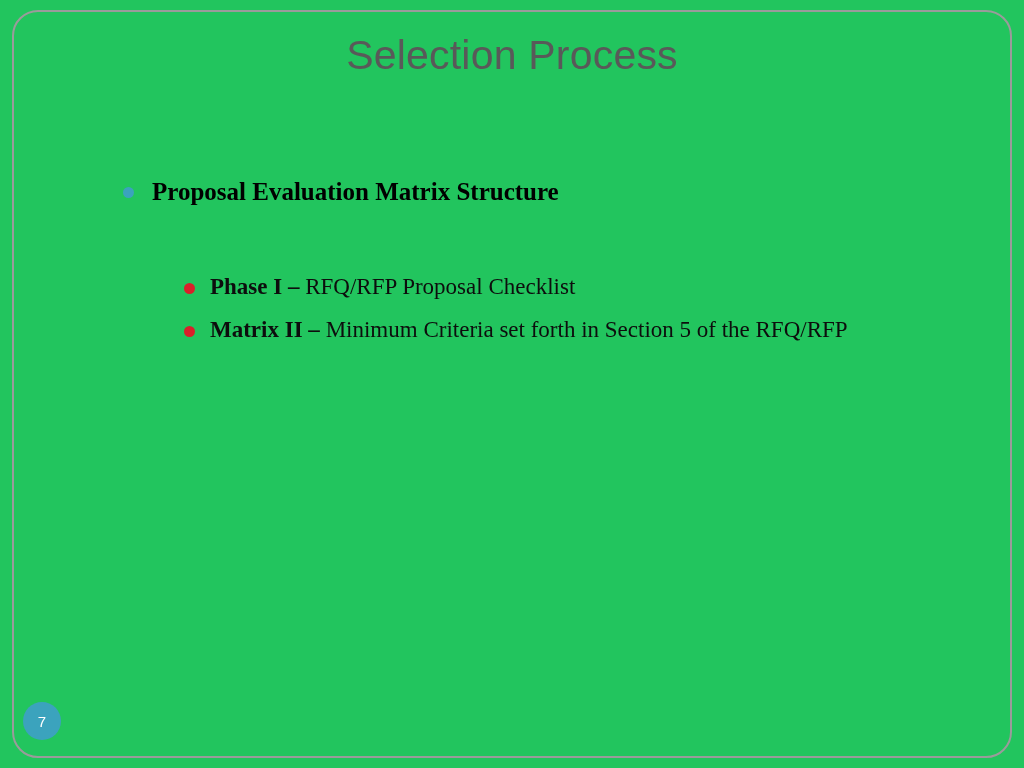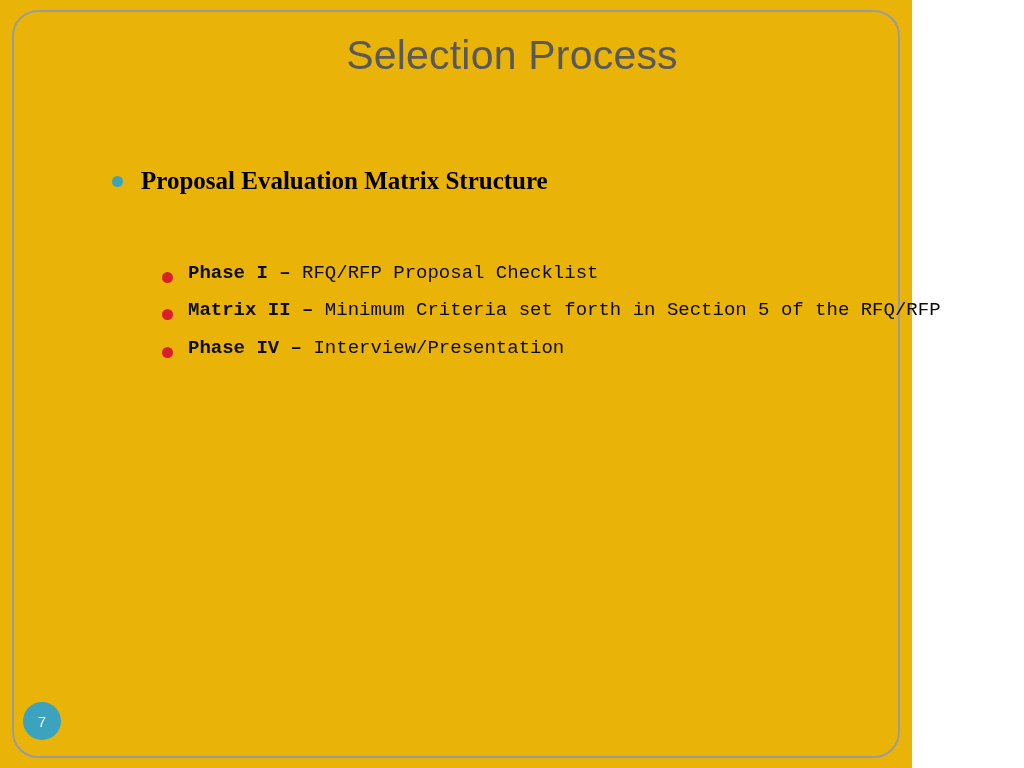--- a/index.html
+++ b/index.html
@@ -9,23 +9,23 @@
   }
   body {
     width: 1024px;
     height: 768px;
     font-family: "Liberation Serif", serif;
     overflow: hidden;
   }
 
   #slide {
     position: relative;
-    width: 912px;
+    width: 1024px;
     height: 768px;
-    background: #eab308;
+    background: #22c55e;
     box-sizing: border-box;
   }
 
   
   #slide-frame {
     position: absolute;
     left: 12px;
     top: 10px;
     right: 12px;
     bottom: 10px;
@@ -54,21 +54,21 @@
 
   #content {
     position: absolute;
     left: 98px;
     top: 165px;
     width: 880px;
   }
 
   ul {
     list-style: none;
-    margin: 0;
+    margin: 11px;
     padding: 0;
   }
 
   .lvl1 {
     position: relative;
     padding-left: 43px;
     font-size: 25px;
     font-weight: bold;
     color: #000000;
     line-height: 1.3;
@@ -85,25 +85,24 @@
   }
 
   .sub-list {
     margin-top: 62px;
     padding-left: 50px;
   }
 
   .lvl2 {
     position: relative;
     padding-left: 40px;
-    font-size: 19px;
+    font-size: 23px;
     color: #0d0d0d;
     line-height: 1.42;
     margin-bottom: 11px;
-    font-family: Liberation Mono, monospace;
   }
   .lvl2 > .bullet {
     position: absolute;
     left: 14px;
     top: 12px;
     width: 11px;
     height: 11px;
     border-radius: 50%;
     background: #d9202a;
   }
@@ -150,24 +149,20 @@
       <li>
         <ul class="sub-list">
           <li class="lvl2">
             <span class="bullet"></span>
             <span class="lead">Phase I – </span><span class="rest">RFQ/RFP Proposal Checklist</span>
           </li>
           <li class="lvl2">
             <span class="bullet"></span>
             <span class="lead">Matrix II – </span><span class="rest">Minimum Criteria set forth in Section 5 of the RFQ/RFP</span>
           </li>
-          <li class="lvl2">
-            <span class="bullet"></span>
-            <span class="lead">Phase IV – </span><span class="rest">Interview/Presentation</span>
-          </li>
         </ul>
       </li>
     </ul>
   </div>
 
   <div id="page-number">7</div>
 
 </div>
 
 </body></html>

